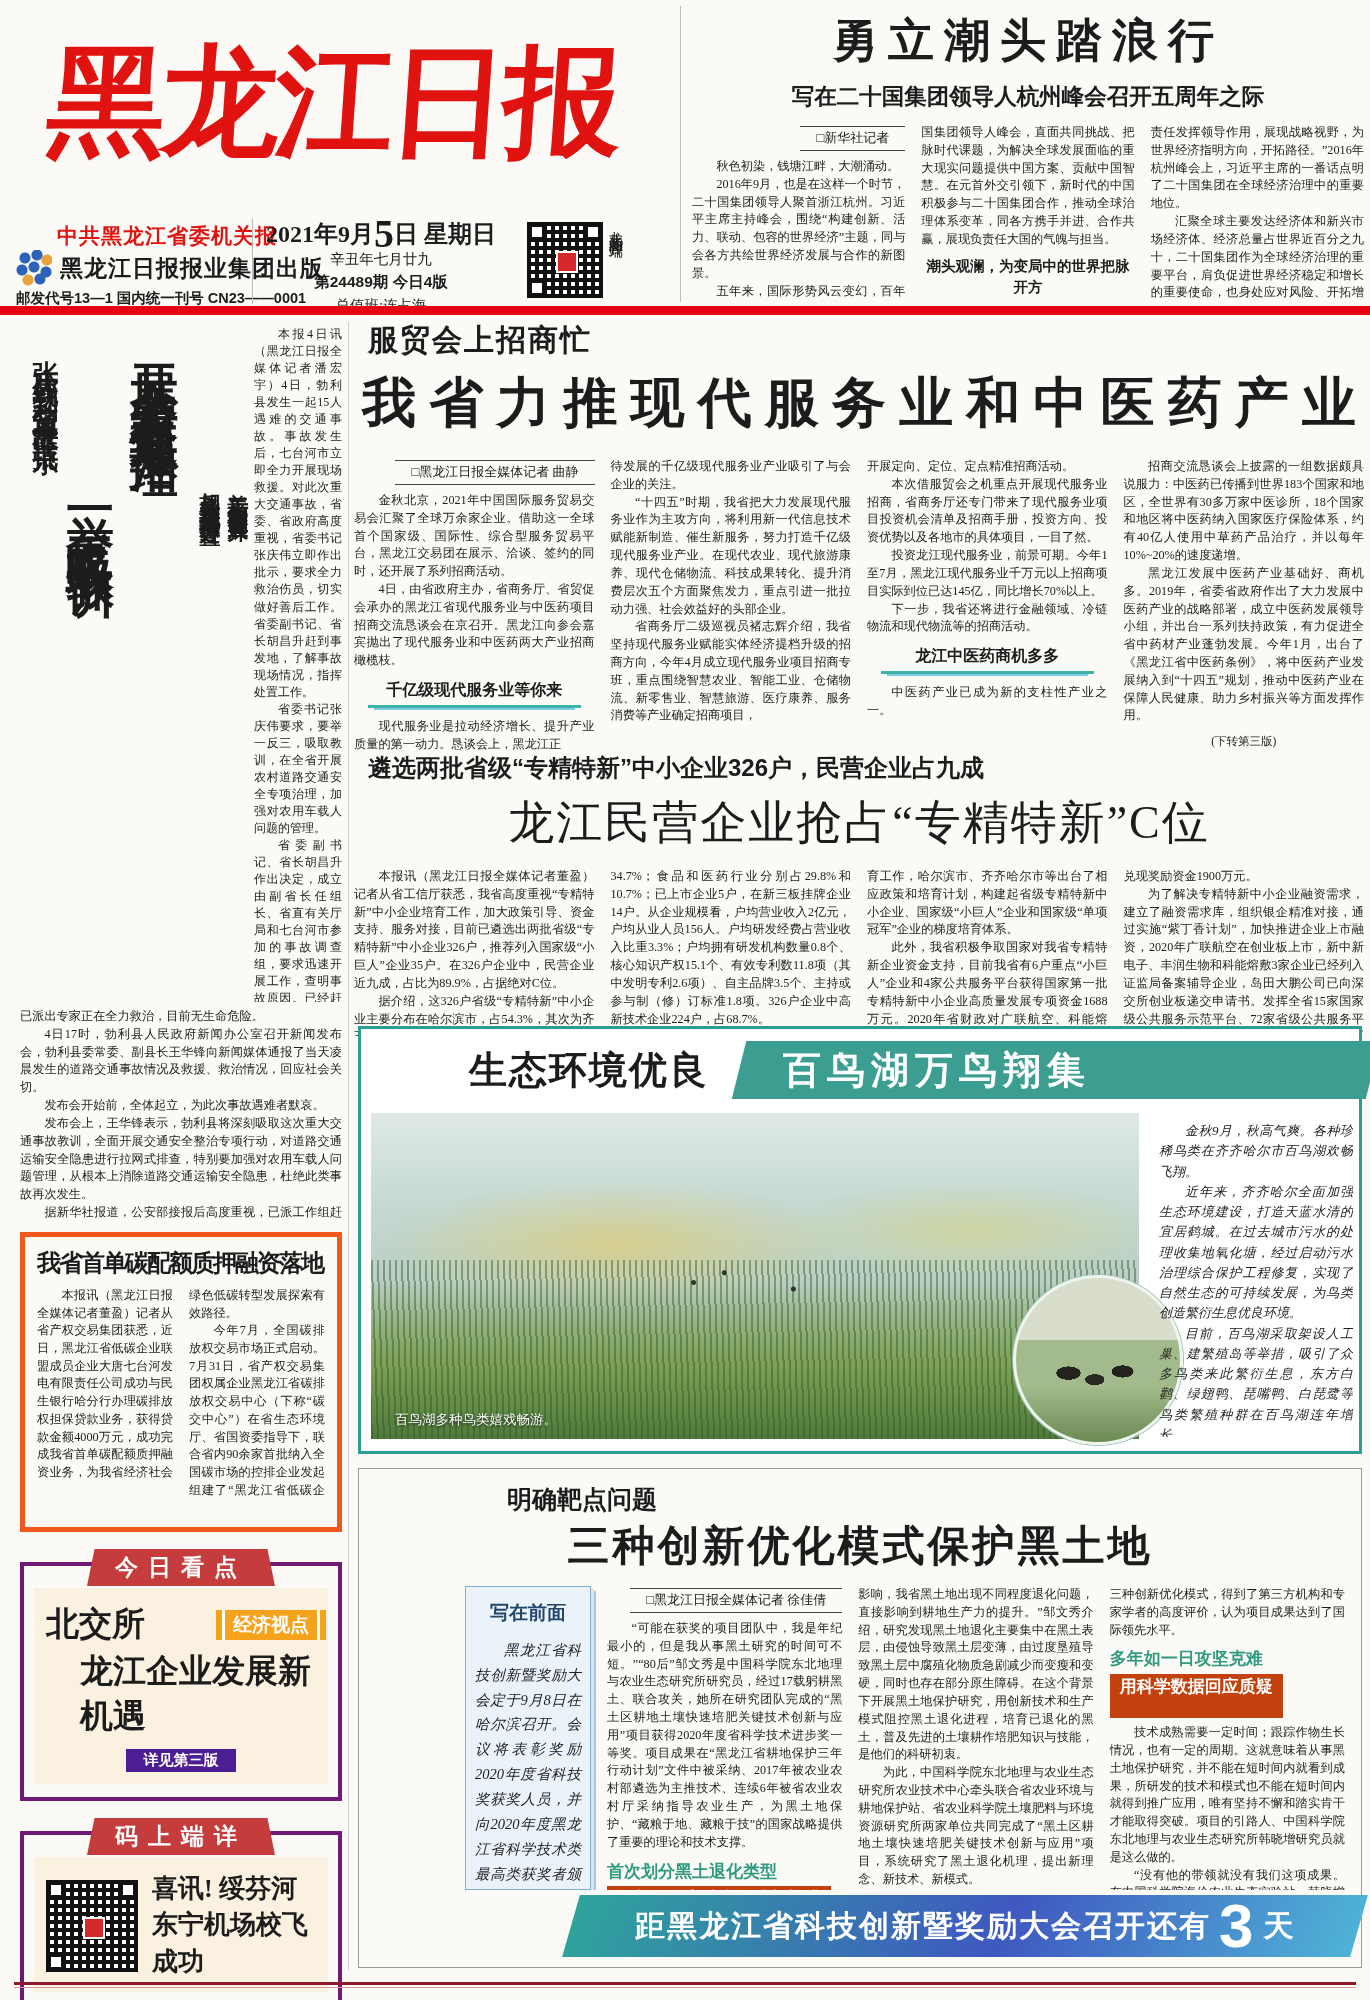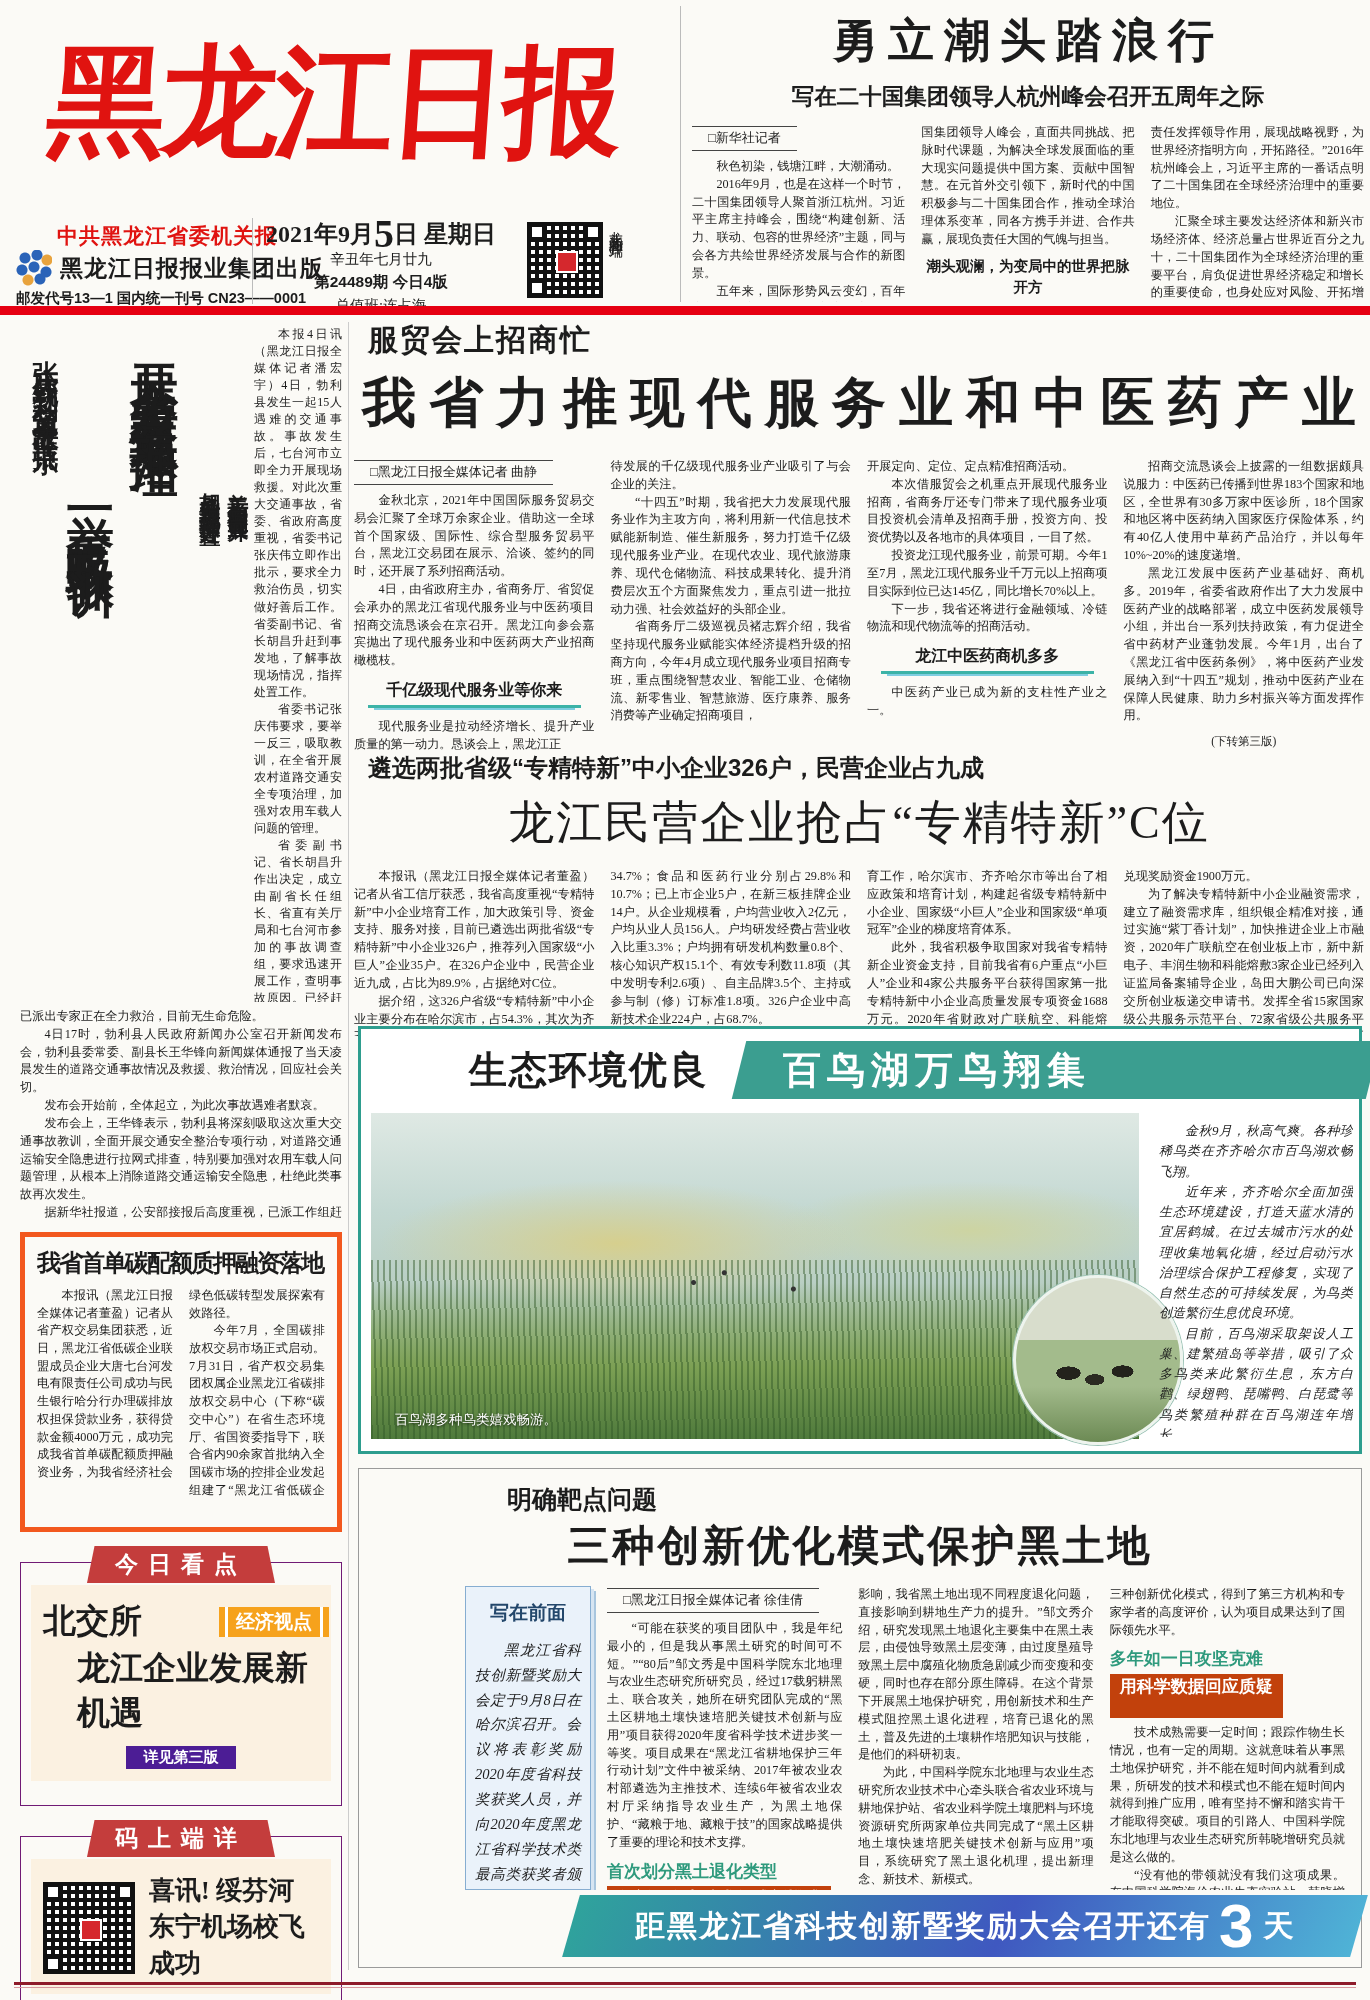--- a/index.html
+++ b/index.html
@@ -46,39 +46,39 @@
   .vr{border-left:1px solid #bbb;}
   .vr1{left:252px;top:218px;height:86px;} .vr2{left:680px;top:6px;height:296px;}
   .redbar{left:0;top:306px;width:1370px;height:9px;background:#e60012;}
 
   
   .lead{left:692px;top:10px;width:672px;}
   .lead-title{font-size:46px;font-weight:900;text-align:center;letter-spacing:10px;}
   .lead-sub{font-size:22.5px;font-weight:bold;text-align:center;margin-top:9px;}
   .lead-body{display:flex;gap:16px;margin-top:12px;height:178px;overflow:hidden;}
   .col{flex:1;font-size:12.2px;line-height:1.46;text-align:justify;}
-  .bylinewrap{text-align:left;margin:2px 0 7px;}
+  .bylinewrap{text-align:right;margin:2px 0 7px;}
   .byline{display:inline-block;border-top:1px solid #444;border-bottom:1px solid #444;padding:2px 16px;font-size:13px;}
   .boldsub{font-weight:bold;font-size:14.5px;margin:7px 2px;text-align:center;}
 
   
   .leftcol{left:20px;top:326px;width:322px;}
   .la1{display:flex;gap:2px;height:676px;}
   .la1-side{writing-mode:vertical-rl;font-weight:bold;font-size:26px;letter-spacing:7px;width:44px;padding-top:14px;}
   .la1-head{writing-mode:vertical-rl;width:120px;font-weight:900;font-size:48px;letter-spacing:8px;}
   .la1-head .l2{padding-top:150px;}
   .la1-mid{writing-mode:vertical-rl;width:64px;font-weight:bold;font-size:21px;letter-spacing:3px;padding-top:150px;}
   .la1-col{flex:1;font-size:12px;line-height:1.42;text-align:justify;overflow:hidden;}
   .la1-lower{margin-top:6px;font-size:12.2px;line-height:1.46;text-align:justify;height:212px;overflow:hidden;}
 
   .carbon{margin-top:12px;border:5px solid #f2581e;padding:10px 12px 8px;height:272px;}
   .carbon-title{font-size:24px;font-weight:900;letter-spacing:-2px;white-space:nowrap;overflow:hidden;}
   .carbon-body{margin-top:8px;column-count:2;column-gap:16px;font-size:12.2px;line-height:1.45;text-align:justify;height:228px;overflow:hidden;}
 
-  .secbox{margin-top:30px;border:1px solid #701a75;position:relative;padding:22px 10px 24px;}
+  .secbox{margin-top:30px;border:4px solid #701a75;position:relative;padding:22px 10px 13px;}
   .ribbon{position:absolute;top:-17px;left:50%;transform:translateX(-50%);background:#c43d3c;color:#fff;
           font-weight:bold;font-size:23px;letter-spacing:10px;padding:3px 28px;white-space:nowrap;
           clip-path:polygon(4% 0,96% 0,100% 100%,0 100%);}
   .panel{background:#fbf1e1;padding:14px 12px 12px;position:relative;}
   .jrkd-l1{font-size:33px;font-weight:900;}
   .jrkd-l2{font-size:33px;font-weight:900;margin-left:34px;margin-top:2px;}
   .badge{position:absolute;top:22px;right:8px;background:#f6a21c;color:#fff;font-weight:bold;font-size:19px;
          padding:2px 8px;border-left:3px solid #fff;border-right:3px solid #fff;box-shadow:-6px 0 0 #f6a21c,6px 0 0 #f6a21c;}
   .jrkd-note{margin:10px auto 0;width:110px;background:#4c1d95;color:#fff;text-align:center;font-weight:bold;font-size:15px;padding:2px 0;}
   .scan-panel{display:flex;align-items:center;}

